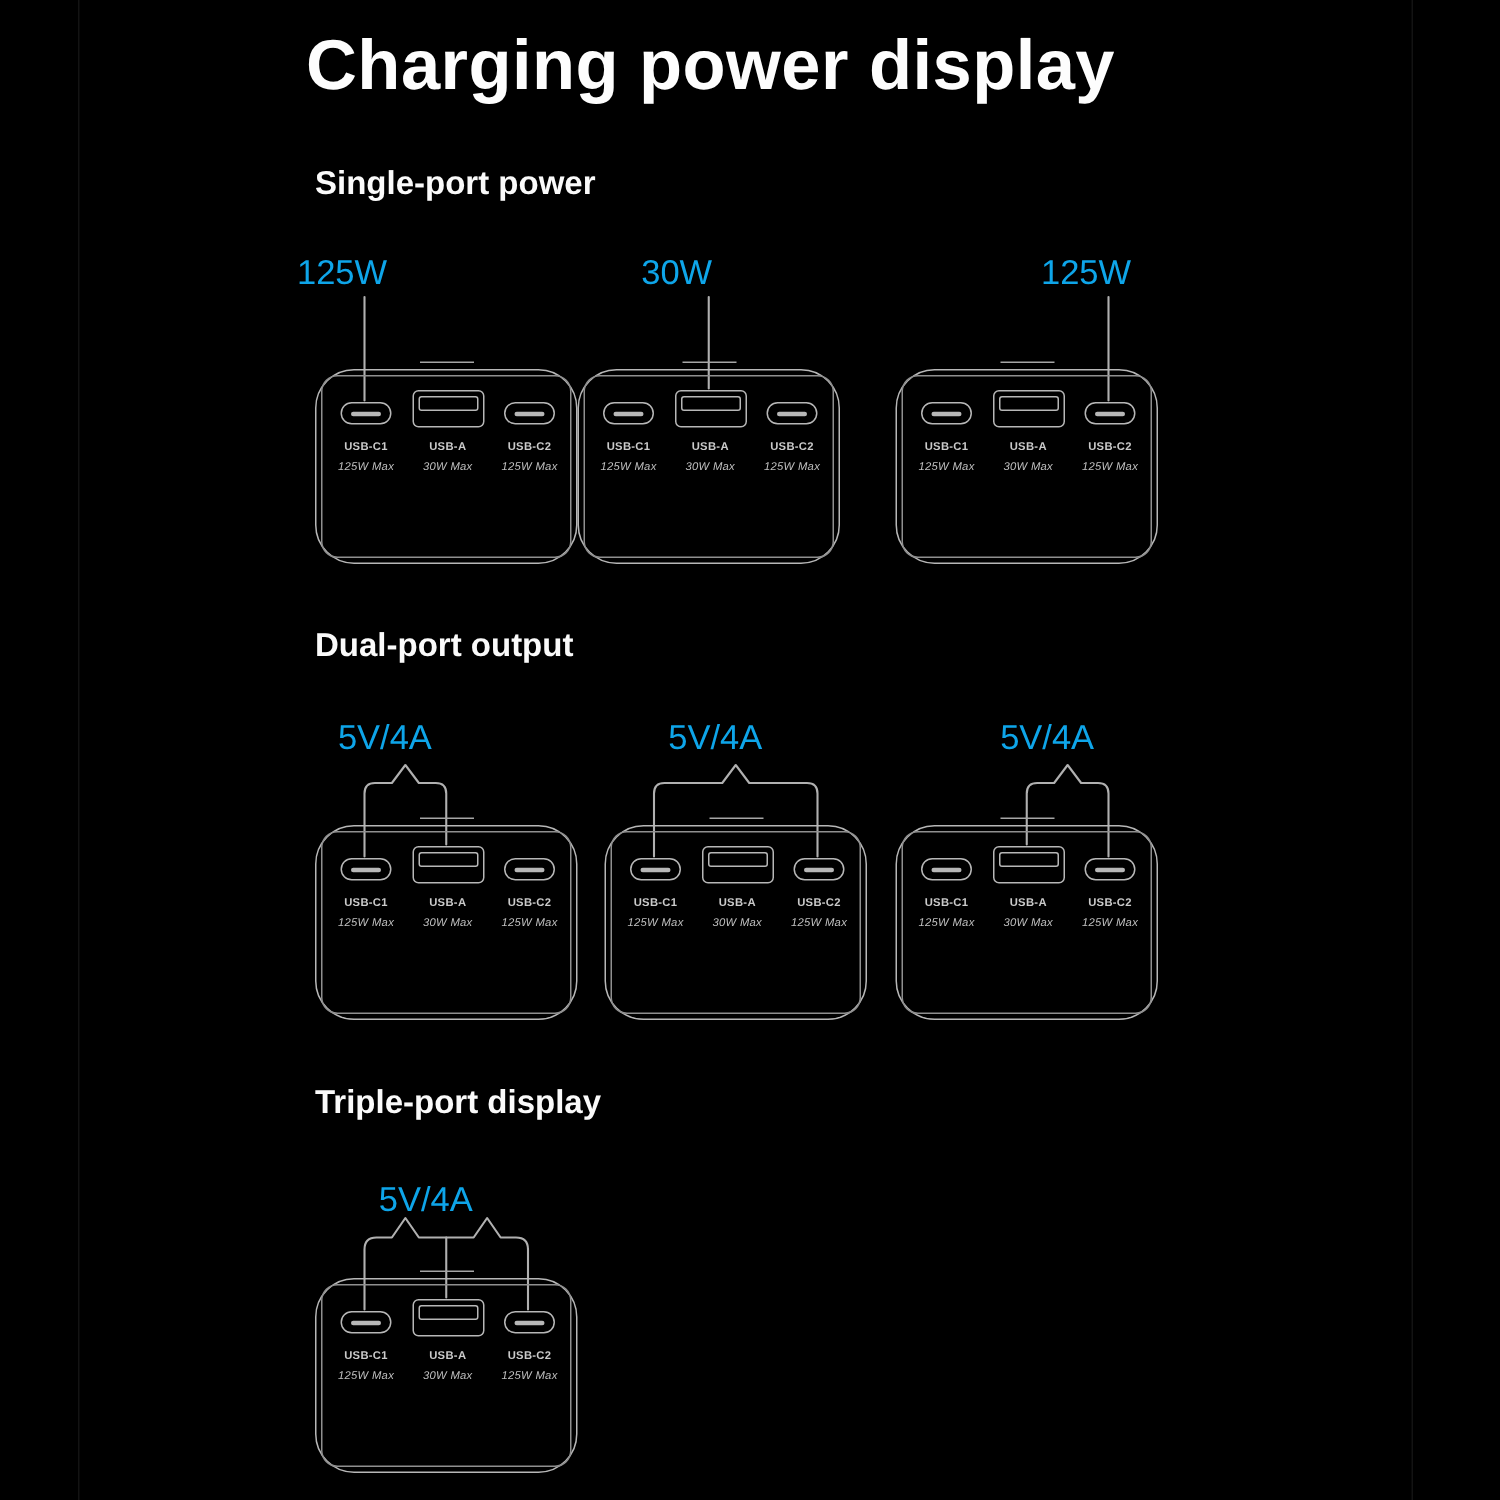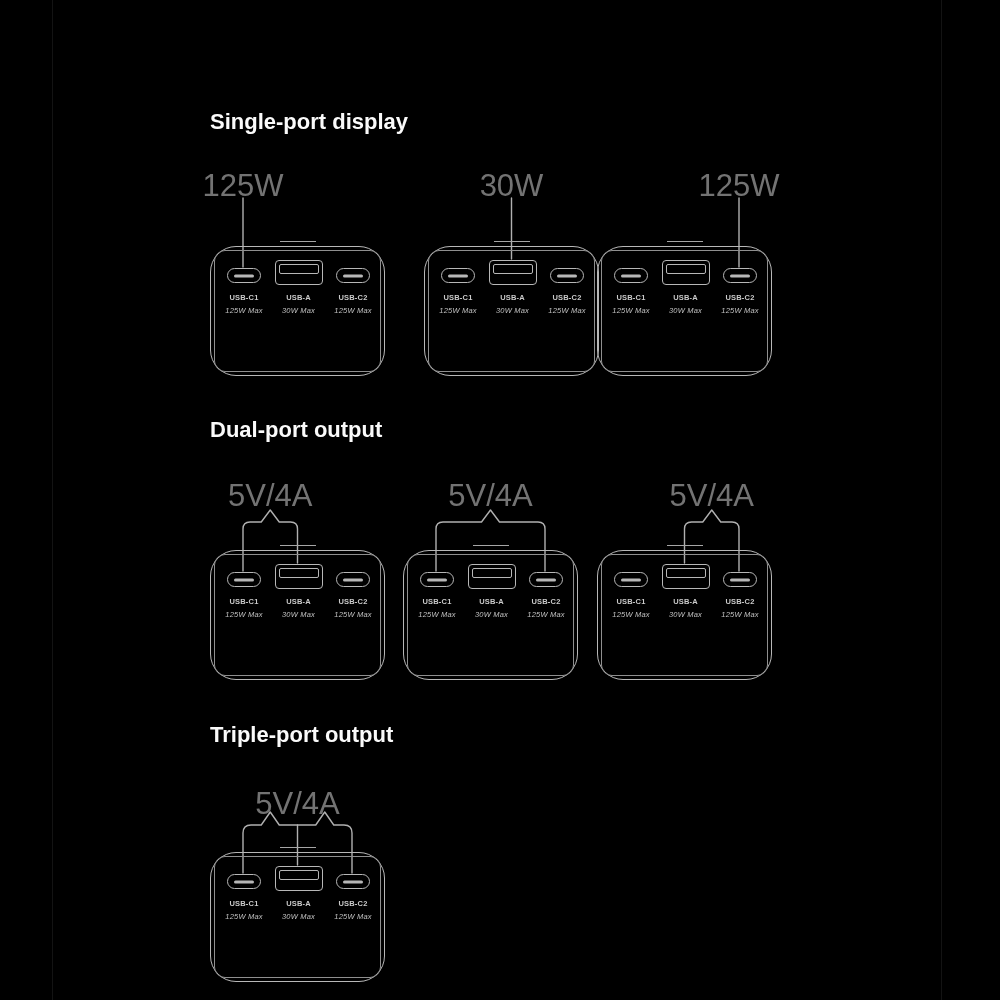--- a/index.html
+++ b/index.html
@@ -7,22 +7,22 @@
           font-family:"Liberation Sans",sans-serif;}
   .edge-line{position:absolute;top:0;width:1px;height:1000px;background:#131313;}
   .page-title{position:absolute;left:204px;top:15px;font-size:47px;font-weight:bold;
               color:#fdfdfd;letter-spacing:.3px;white-space:nowrap;}
   .heading{position:absolute;left:210px;font-size:22px;font-weight:bold;color:#fafafa;white-space:nowrap;}
   #heading-1{top:109px}
   #heading-2{top:417px}
   #heading-3{top:722px}
 
   .device{position:absolute;width:175px;}
-  .callout-label{position:absolute;top:3px;width:90px;text-align:center;
-                 font-size:31px;color:#737373;white-space:nowrap;}
+  .callout-label{position:absolute;top:3px;width:90px;text-align:left;
+                 font-size:23px;color:#0ea5e9;white-space:nowrap;}
   svg.callout{position:absolute;left:0;top:0;fill:none;stroke:#b0b0b0;stroke-width:1.4;
               stroke-linejoin:round;stroke-linecap:round;}
   .tab{position:absolute;left:69.5px;width:36px;height:0;border-top:1.5px solid #a6a6a6;}
   .dev-body{position:absolute;left:0;width:175px;height:130px;box-sizing:border-box;
             border:1.5px solid #b7b7b7;border-radius:26px;}
   .dev-inner{position:absolute;inset:3px;border:1px solid #8f8f8f;border-radius:11px;}
   .r1 .dev-body{top:81px}  .r1 .tab{top:76px}
   .r2 .dev-body{top:75px}  .r2 .tab{top:70px}
   .r3 .dev-body{top:69px}  .r3 .tab{top:64px}
 
@@ -42,24 +42,25 @@
   .prate{font-size:7.5px;color:#c0c0c0;margin-top:4px;letter-spacing:.2px;font-style:italic;}
 </style>
 </head>
 <body>
 
 <div class="canvas">
 
   <div class="edge-line" style="left:52px"></div>
   <div class="edge-line" style="left:941px"></div>
 
-
-  <div class="heading" id="heading-1">Single-port display</div>
+  <div class="page-title">Charging power display</div>
+
+  <div class="heading" id="heading-1">Single-port power</div>
   <div class="heading" id="heading-2">Dual-port output</div>
-  <div class="heading" id="heading-3">Triple-port output</div>
+  <div class="heading" id="heading-3">Triple-port display</div>
 
   <div class="device r1" style="left:210px;top:165px;height:211px">
     <div class="callout-label" style="left:-12px">125W</div>
     <svg class="callout" width="175" height="104" viewBox="0 0 175 104">
         <line x1="33" y1="33" x2="33" y2="102"></line>
       </svg>
     <div class="tab"></div>
     <div class="dev-body">
       <div class="dev-inner"></div>
       <div class="pc pc1"></div>
@@ -75,21 +76,21 @@
           <div class="pname">USB-A</div>
           <div class="prate">30W Max</div>
         </div>
       <div class="plb pl3">
           <div class="pname">USB-C2</div>
           <div class="prate">125W Max</div>
         </div>
     </div>
   </div>
 
-  <div class="device r1" style="left:424px;top:165px;height:211px">
+  <div class="device r1" style="left:385px;top:165px;height:211px">
     <div class="callout-label" style="left:42.5px">30W</div>
     <svg class="callout" width="175" height="104" viewBox="0 0 175 104">
         <line x1="87.5" y1="33" x2="87.5" y2="94"></line>
       </svg>
     <div class="tab"></div>
     <div class="dev-body">
       <div class="dev-inner"></div>
       <div class="pc pc1"></div>
       <div class="pa">
           <div class="pa-in"></div>

